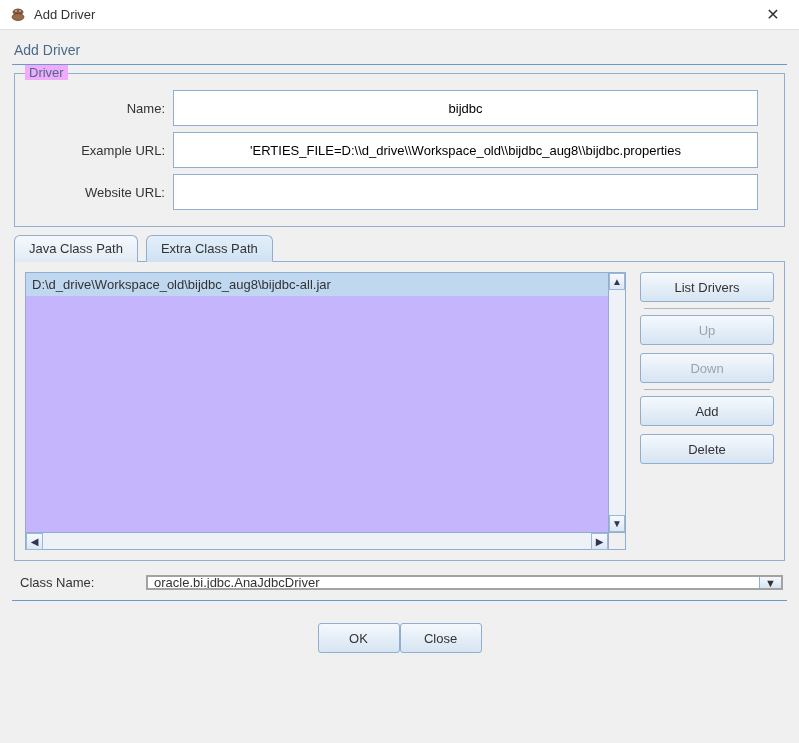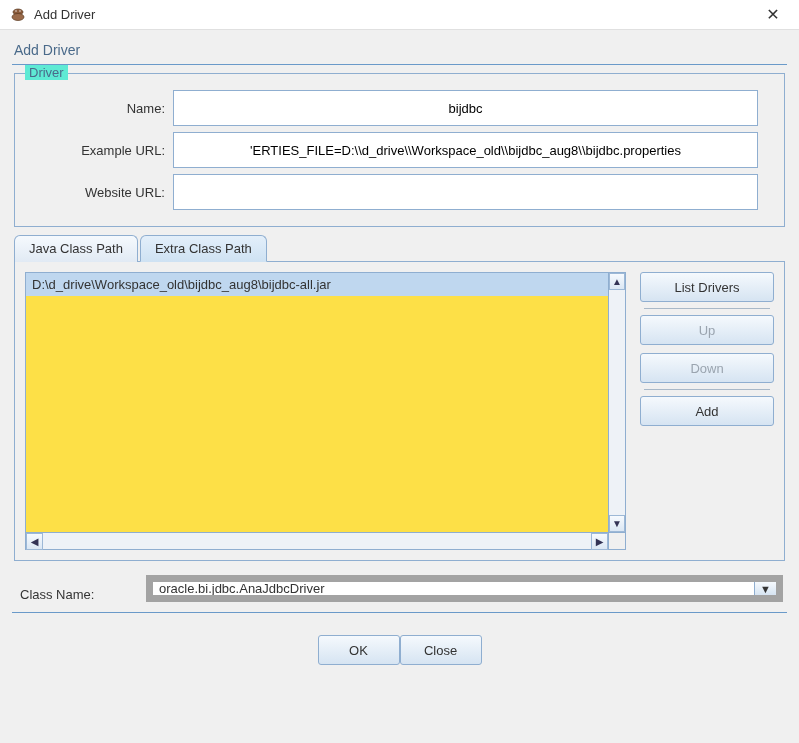--- a/index.html
+++ b/index.html
@@ -53,21 +53,21 @@
   }
   .fieldset {
     margin: 4px 6px 8px 6px;
     padding: 10px 10px 10px 10px;
     border: 1px solid #8faed0;
     position: relative;
   }
   .fieldset .legend {
     position: absolute;
     top: -9px; left: 10px;
-    background: #5eead4;
+    background: #f0abfc;
     padding: 0 4px;
     color: #4a6a8a;
     font-size: 13px;
   }
   .form-row {
     display: flex;
     align-items: center;
     margin: 6px 16px;
   }
   .form-row .label {
@@ -86,21 +86,21 @@
     color: #000000;
     background: #fff;
     text-align: center;
   }
   .tabs-wrap {
     margin: 4px 6px 0 6px;
     position: relative;
   }
   .tabs-bar {
     display: flex;
-    gap: 2px;
+    gap: 8px;
     margin-bottom: -1px;
     position: relative;
     z-index: 2;
   }
   .tab {
     padding: 5px 14px;
     border: 1px solid #8faed0;
     border-bottom: none;
     border-top-left-radius: 6px;
     border-top-right-radius: 6px;
@@ -123,21 +123,21 @@
   }
   .list-area {
     flex: 1;
     display: flex;
     flex-direction: column;
   }
   .listbox-wrap {
     flex: 1;
     display: flex;
     border: 1px solid #8faed0;
-    background: #fde047;
+    background: #c4b5fd;
     overflow: hidden;
     position: relative;
   }
   .listbox {
     flex: 1;
     overflow: hidden;
     font-size: 13px;
     color: #333;
   }
   .list-item {
@@ -203,22 +203,22 @@
   }
   .class-row .label {
     width: 130px;
     text-align: left;
     padding-left: 4px;
     color: #333;
   }
   .combo {
     flex: 1;
     display: flex;
-    border: 7px solid #a3a3a3;
-    height: 27px;
+    border: 2px solid #a3a3a3;
+    height: 15px;
     background: #fff;
   }
   .combo input {
     flex: 1;
     border: none;
     padding: 2px 6px;
     font-family: inherit;
     font-size: 13px;
     color: #333;
     outline: none;
@@ -306,20 +306,21 @@
       </div>
       <div class="side-buttons">
         <button class="btn">List Drivers</button>
         <hr class="hr-thin">
         <button class="btn" disabled="">Up</button>
         <div style="height:8px"></div>
         <button class="btn" disabled="">Down</button>
         <hr class="hr-thin">
         <button class="btn">Add</button>
         <div style="height:8px"></div>
+        <button class="btn">Delete</button>
       </div>
     </div>
   </div>
 
   <div class="class-row">
     <div class="label">Class Name:</div>
     <div class="combo">
       <input type="text" value="oracle.bi.jdbc.AnaJdbcDriver" style="">
       <div class="combo-btn">▼</div>
     </div>

